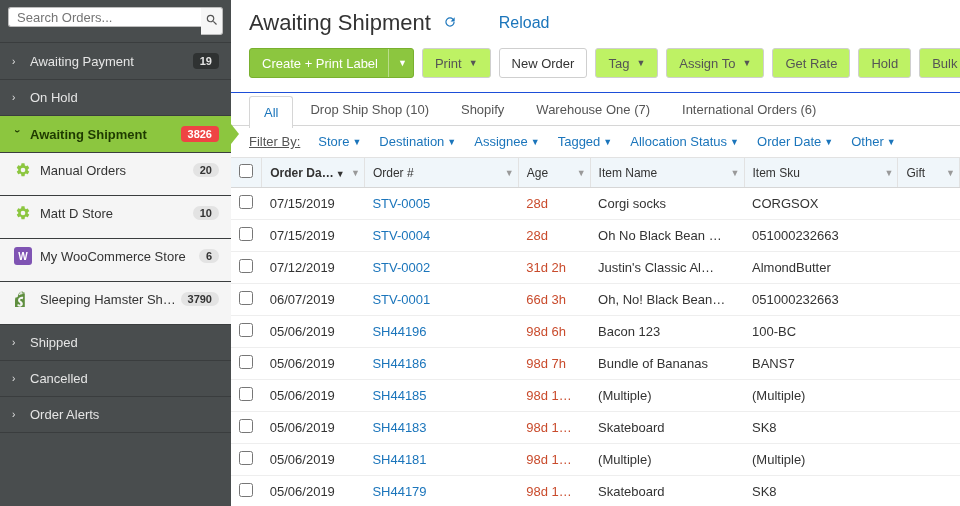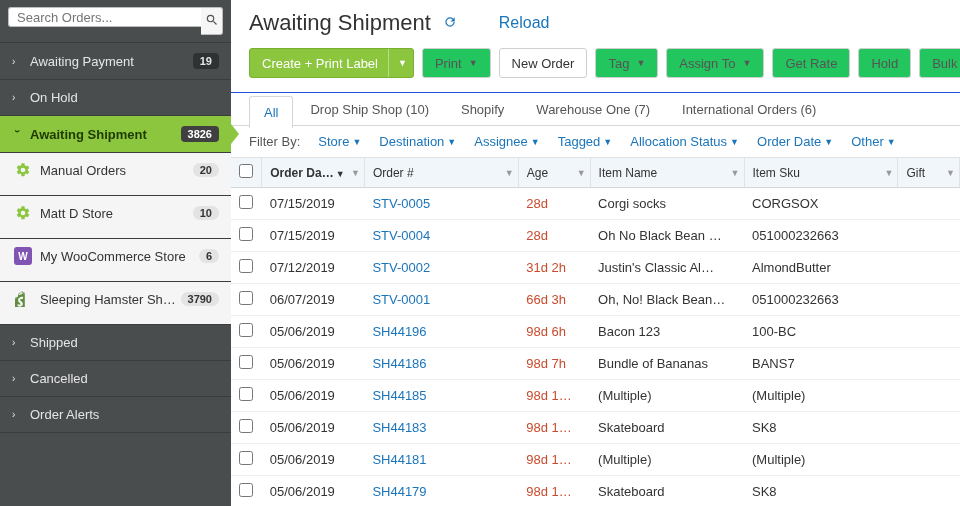--- a/index.html
+++ b/index.html
@@ -12,50 +12,50 @@
 .search-input { flex: 1; height: 20px; padding: 4px 8px; border: 1px solid #bdbdbd; border-right: none; border-radius: 3px 0 0 3px; font-size: 13px; background: #fff; color: #333; }
 .search-btn { width: 30px; height: 28px; border: 1px solid #bdbdbd; border-left: none; border-radius: 0 3px 3px 0; background: #f6f6f6; cursor: pointer; display: flex; align-items: center; justify-content: center; }
 .search-btn svg { width: 14px; height: 14px; fill: #555; }
 
 .nav-item { display: flex; align-items: center; padding: 10px 12px; border-bottom: 1px solid #3a3d3e; cursor: pointer; }
 .nav-item.active { background: #8cc63f; color: #1e3a00; font-weight: 600; position: relative; }
 .nav-item.active::after { content: ""; position: absolute; right: -8px; top: 50%; transform: translateY(-50%); width: 0; height: 0; border-top: 10px solid transparent; border-bottom: 10px solid transparent; border-left: 8px solid #8cc63f; }
 .nav-chevron { width: 10px; display: inline-block; margin-right: 8px; font-size: 10px; }
 .nav-label { flex: 1; }
 .nav-count { background: #2f3232; color: #e5e5e5; border-radius: 4px; padding: 2px 7px; font-size: 11px; font-weight: 600; }
-.nav-item.active .nav-count { background: #404040; color: #fff; }
+.nav-item.active .nav-count { background: #ef4444; color: #fff; }
 
 .sub-item { display: flex; align-items: center; padding: 8px 12px 16px 14px; border-bottom: 1px solid #3a3d3e; cursor: pointer; background: #f5f5f5; color: #333; }
 .sub-icon { width: 18px; height: 18px; margin-right: 8px; display: flex; align-items: center; justify-content: center; border-radius: 3px; font-size: 12px; font-weight: bold; color: #fff; }
 .sub-icon.gear svg { width: 16px; height: 16px; fill: #8cc63f; }
 .sub-icon.woo { background: #7f54b3; font-size: 10px; }
 .sub-icon.shopify svg { width: 16px; height: 16px; fill: #5e8e3e; }
 .sub-label { flex: 1; white-space: nowrap; overflow: hidden; text-overflow: ellipsis; }
 .sub-count { background: #e3e3e3; color: #333; border-radius: 9px; padding: 1px 7px; font-size: 11px; font-weight: 600; }
 
 
 .main { flex: 1; background: #fff; display: flex; flex-direction: column; overflow: hidden; }
 .header { padding: 10px 18px 6px; display: flex; align-items: center; gap: 12px; }
 .page-title { font-size: 22px; font-weight: 400; color: #333; }
 .reload-icon svg { width: 14px; height: 14px; fill: #1b75bb; }
 .reload-link { color: #1b75bb; font-size: 16px; cursor: pointer; margin-left: 30px; }
 
 .toolbar { padding: 6px 18px 14px; display: flex; gap: 8px; align-items: center; border-bottom: 1px solid #1d4ed8; }
-.btn { height: 30px; padding: 0 12px; border: 1px solid #cfcfcf; border-radius: 3px; background: #22c55e; font-size: 13px; color: #555; cursor: pointer; display: inline-flex; align-items: center; gap: 4px; white-space: nowrap; }
+.btn { height: 30px; padding: 0 12px; border: 1px solid #cfcfcf; border-radius: 3px; background: #bef264; font-size: 13px; color: #555; cursor: pointer; display: inline-flex; align-items: center; gap: 4px; white-space: nowrap; }
 .btn.primary { background: #8cc63f; border-color: #79b02f; color: #fff; padding-right: 6px; }
 .btn.primary .divider { width: 1px; align-self: stretch; background: rgba(255,255,255,0.4); margin: 0 2px 0 6px; }
 .btn .caret { font-size: 9px; margin-left: 3px; }
 .btn.new-order { background: #fff; color: #333; justify-content: center; }
 
 .tabs { padding: 0 18px; display: flex; align-items: flex-end; border-bottom: 1px solid #d6d6d6; gap: 2px; }
 .tab { padding: 8px 14px; font-size: 13px; color: #555; cursor: pointer; border: 1px solid transparent; border-bottom: none; border-radius: 3px 3px 0 0; }
 .tab.active { color: #1b75bb; border-color: #d6d6d6; background: #fff; position: relative; top: 3px; }
 
 .filters { padding: 8px 18px; display: flex; align-items: center; gap: 18px; border-bottom: 1px solid #e2e2e2; font-size: 13px; }
-.filter-label { color: #555; }
+.filter-label { color: #555; text-decoration: underline; }
 .filter-dd { color: #1b75bb; cursor: pointer; display: inline-flex; align-items: center; gap: 3px; }
 .filter-dd .caret { font-size: 9px; }
 
 .table-wrap { flex: 1; overflow: auto; }
 table { width: 100%; border-collapse: collapse; table-layout: fixed; }
 th { text-align: left; font-weight: 400; padding: 6px 8px; border-bottom: 1px solid #d6d6d6; border-right: 1px solid #e2e2e2; background: #f0f6fa; font-size: 12px; color: #333; position: relative; white-space: nowrap; overflow: hidden; text-overflow: ellipsis; }
 th.sorted { font-weight: 700; }
 th .sort-caret { font-size: 9px; margin-left: 2px; }
 th .menu-caret { position: absolute; right: 4px; top: 50%; transform: translateY(-50%); font-size: 9px; color: #999; }
 td { padding: 7px 8px; border-bottom: 1px solid #eee; font-size: 13px; white-space: nowrap; overflow: hidden; text-overflow: ellipsis; }

